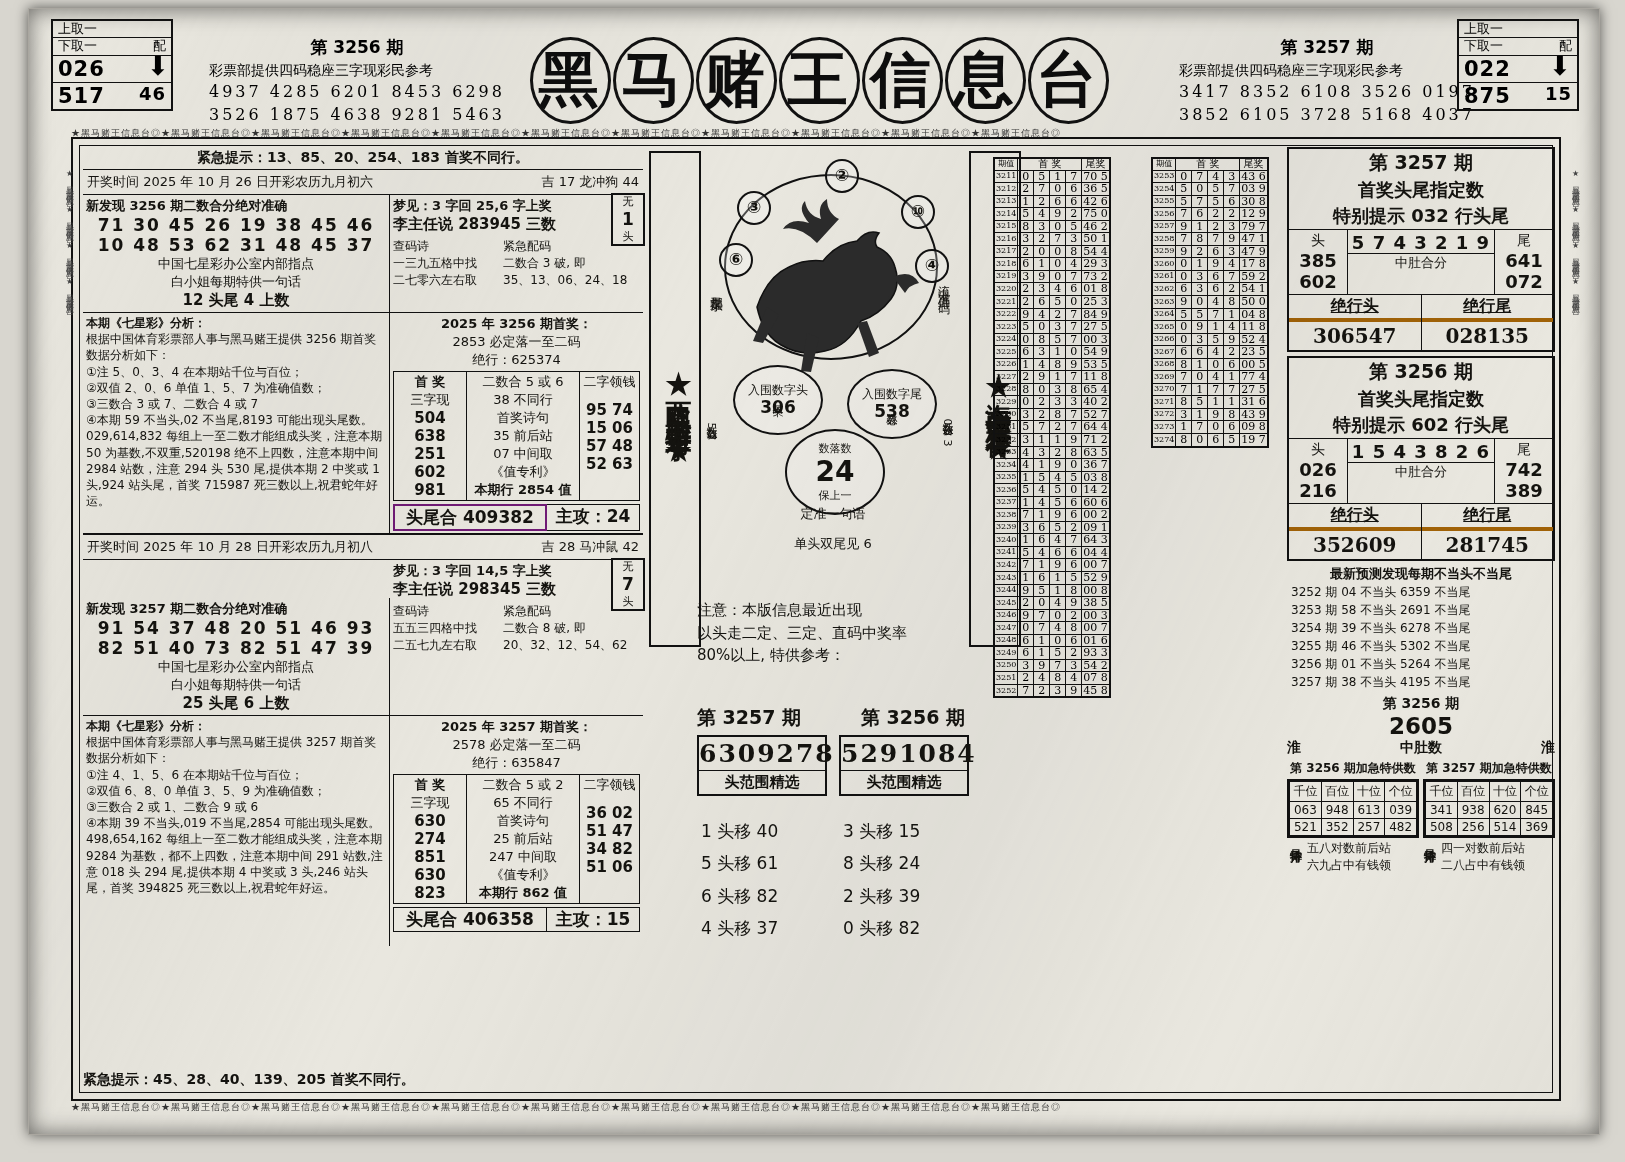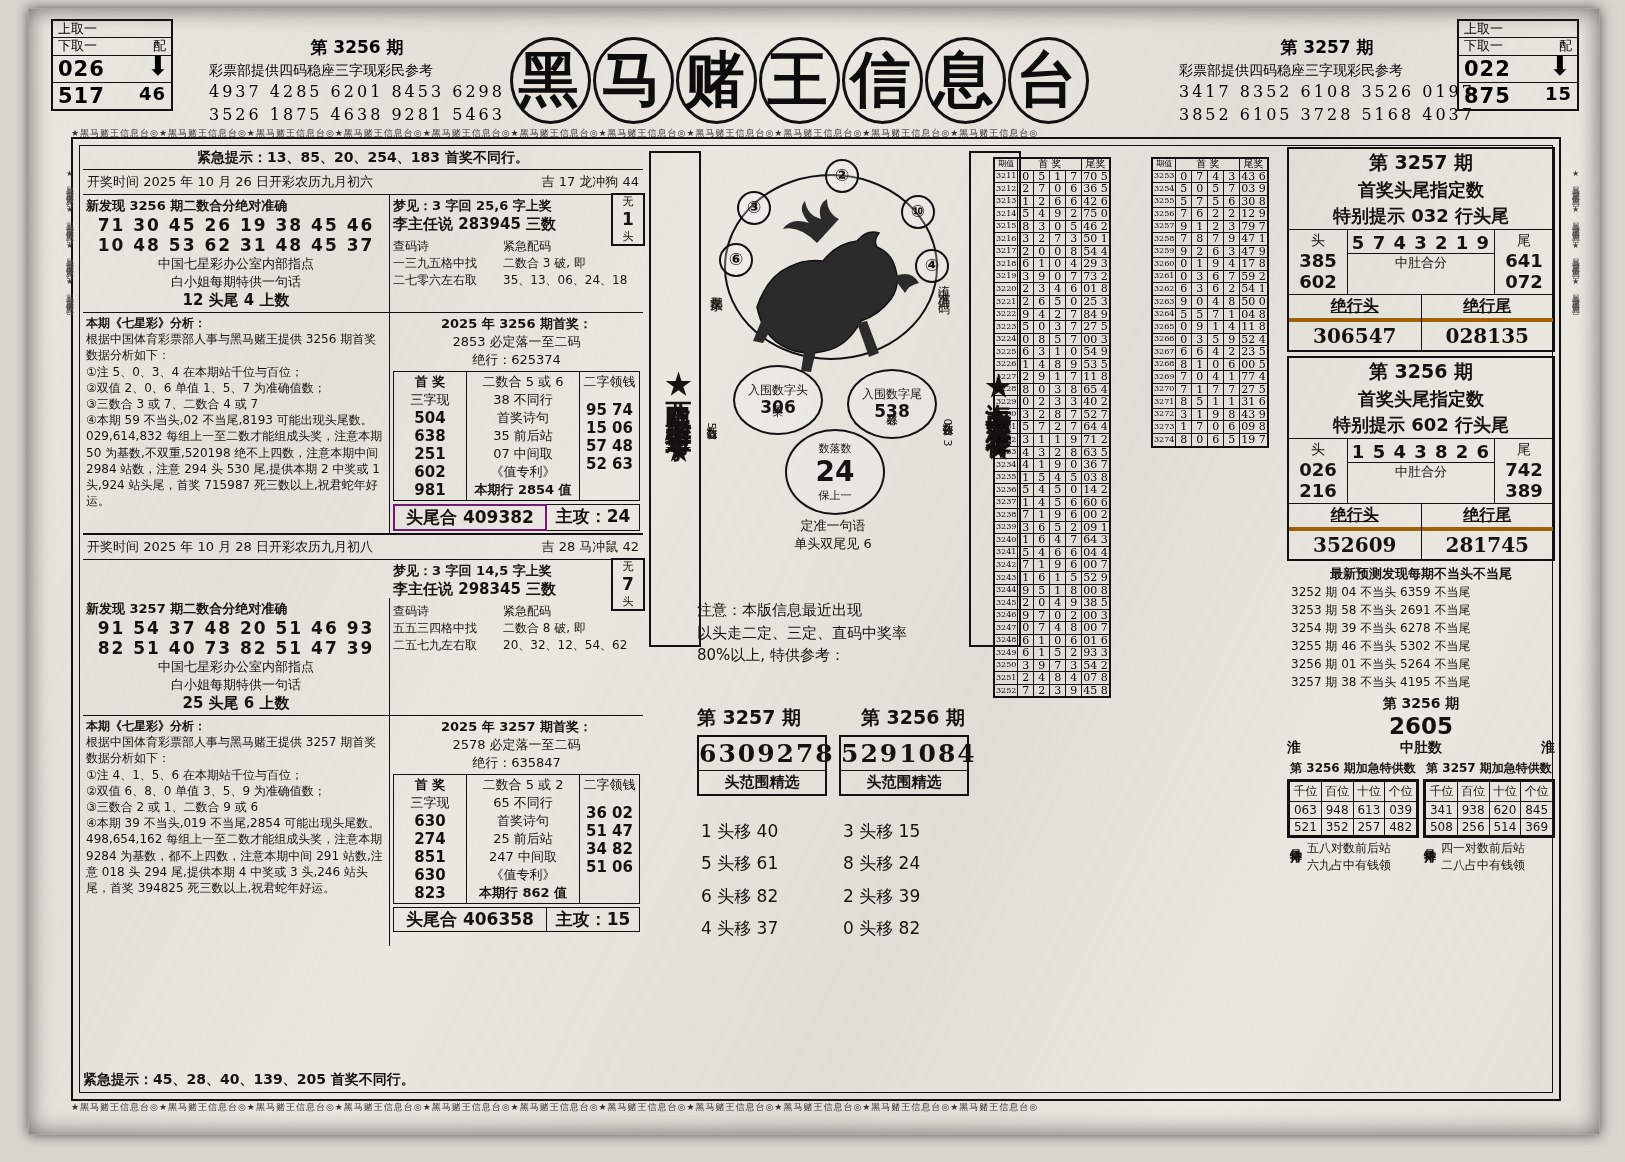--- a/index.html
+++ b/index.html
@@ -12,32 +12,32 @@
   .noise{position:absolute;inset:0;background:
      linear-gradient(115deg, rgba(255,255,255,.35) 0%, rgba(0,0,0,.05) 22%, rgba(255,255,255,.25) 38%, rgba(0,0,0,.07) 62%, rgba(255,255,255,.22) 80%, rgba(0,0,0,.05) 100%);
      pointer-events:none;mix-blend-mode:multiply;opacity:.55;}
   .blk{color:#14130f;}
   
   .hdr{position:absolute;left:0;top:0;width:100%;height:118px;}
   .corner{position:absolute;border:2px solid #111;font-size:13px;line-height:1.25;}
   .corner .row{padding:0 5px;border-bottom:1px solid #111;white-space:nowrap;}
   .corner .row:last-child{border-bottom:none;}
   .bignum{font-size:21px;font-weight:bold;letter-spacing:1px;}
-  .title-wrap{position:absolute;left:420px;top:28px;width:700px;text-align:center;}
+  .title-wrap{position:absolute;left:440px;top:28px;width:700px;text-align:center;}
   .title{font-family:"DejaVu Serif","Liberation Serif",serif;font-weight:bold;font-size:60px;letter-spacing:3px;color:#0d0d0d;}
   .title span{display:inline-block;border:3px solid #111;border-radius:50%;padding:0 6px;margin:0 1px;}
   .hdr-left{position:absolute;left:180px;top:26px;font-size:14px;line-height:1.45;}
   .hdr-right{position:absolute;left:1150px;top:26px;font-size:14px;line-height:1.45;}
   .hdr-left .ttl,.hdr-right .ttl{font-weight:bold;font-size:17px;}
   .numline{font-family:"DejaVu Serif",serif;font-size:16px;letter-spacing:3px;}
   
   .frame{position:absolute;left:42px;top:128px;width:1486px;height:960px;border:2px solid #111;}
   .innerframe{position:absolute;inset:6px;border:1px solid #111;}
   .starband{position:absolute;left:42px;top:118px;width:1486px;height:12px;overflow:hidden;
-     font-size:9px;letter-spacing:1px;color:#333;white-space:nowrap;}
+     font-size:9px;letter-spacing:1px;color:#333;white-space:nowrap;font-family:Liberation Serif, serif;}
   .starband2{top:1092px;}
   
   .col-left{position:absolute;left:54px;top:138px;width:560px;height:940px;font-size:13px;}
   .tip{text-align:center;font-weight:bold;font-size:14px;padding:2px 0;border-bottom:1px solid #111;}
   .sec{border-bottom:1px solid #111;padding:3px 4px;}
   .ctr{text-align:center;}
   .b{font-weight:bold;}
   .bigred{font-size:17px;font-weight:bold;letter-spacing:2px;}
   .hl{font-size:15px;font-weight:bold;}
   
@@ -357,21 +357,21 @@
       </div>
       <div class="oval" style="left:88px;top:272px;width:96px;height:82px">
         <div style="font-size:11px">数落数</div>
         <div style="font-size:28px;font-weight:bold">24</div>
         <div style="font-size:11px">保上一</div>
       </div>
       <div style="position:absolute;left:6px;top:262px;writing-mode:vertical-rl;font-size:11px">三数合数 5 7</div>
       <div style="position:absolute;left:242px;top:258px;writing-mode:vertical-rl;font-size:11px">二数合数 0 8 3</div>
       <div style="position:absolute;left:72px;top:240px;writing-mode:vertical-rl;font-size:11px">二中奖</div>
       <div style="position:absolute;left:186px;top:248px;writing-mode:vertical-rl;font-size:11px">心灵数</div>
-      <div style="position:absolute;left:66px;top:360px;width:140px;text-align:center;font-size:13px">定准一句语</div>
+      <div style="position:absolute;left:66px;top:348px;width:140px;text-align:center;font-size:13px">定准一句语</div>
       <div style="position:absolute;left:66px;top:378px;width:140px;text-align:center;font-size:13px">单头双尾见 6</div>
     </div>
 
     <div class="note">
       <div>注意：本版信息最近出现</div>
       <div>以头走二定、三定、直码中奖率</div>
       <div>80%以上, 特供参考：</div>
     </div>
 
     <div style="position:absolute;left:0px;top:558px;width:268px;display:flex;justify-content:space-between;font-size:19px;font-weight:bold">

